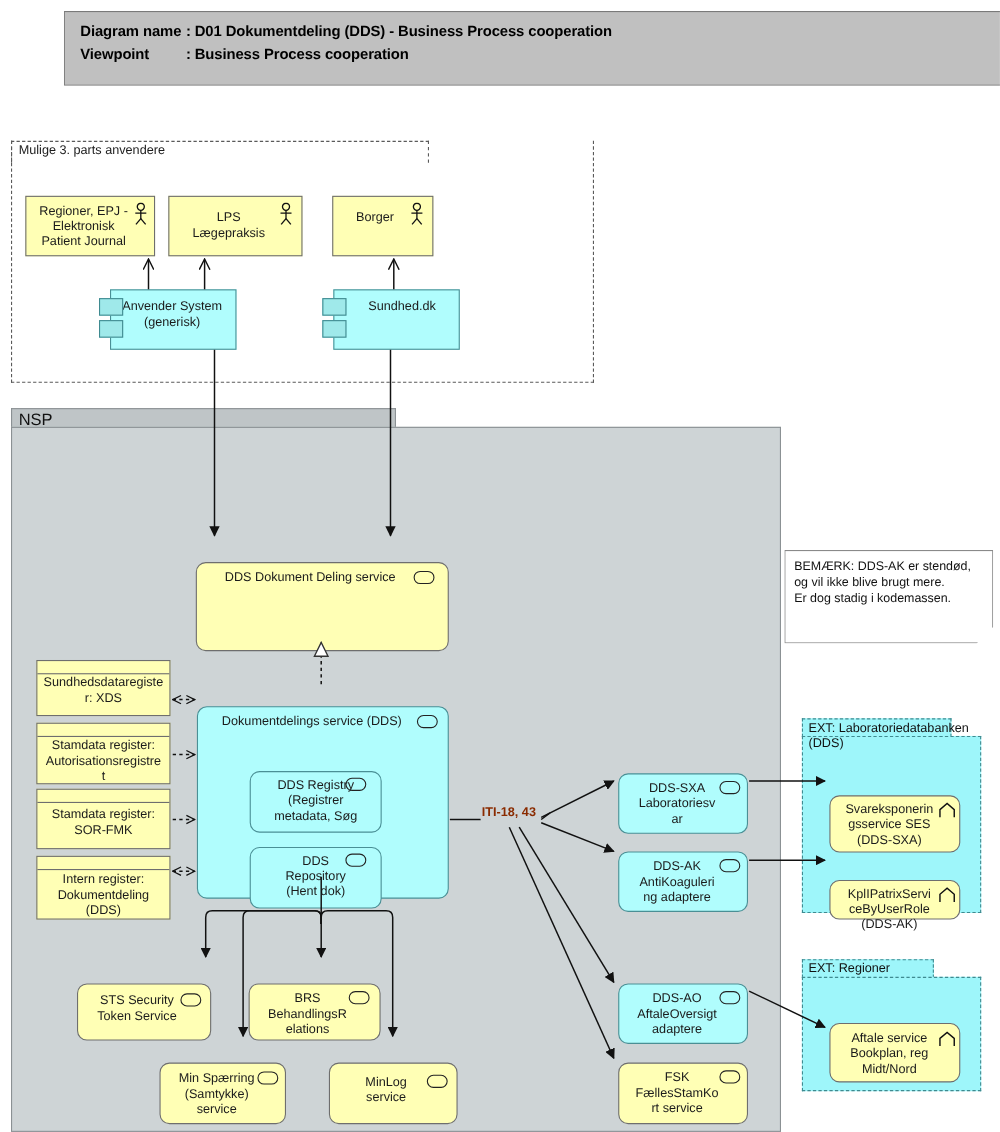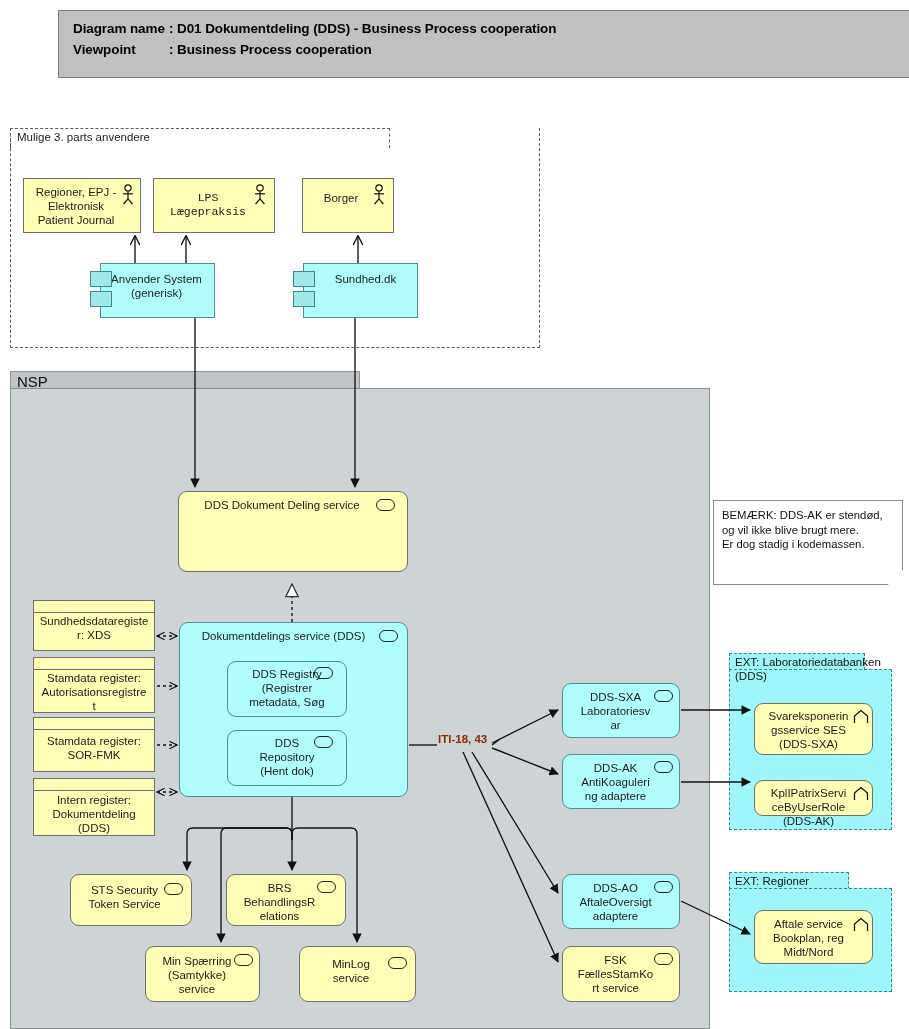--- a/index.html
+++ b/index.html
@@ -29,21 +29,21 @@
     font-size:13.5px;font-weight:bold;color:#000;
     white-space:pre;letter-spacing:-0.1px;
   }
   #title-line-1{top:10px;}
   #title-line-2{top:31px;}
   .tkey{display:inline-block;width:96px;}
 
   
   .yellow{background:#ffffb5;border:1px solid #6e6e6e;}
   .cyan{background:#b0fdfd;border:1px solid #4a8f95;}
-  .rounded{border-radius:9px;}
+  .rounded{border-radius:9px;margin-top:20px;}
 
   .lbl{
     position:absolute;left:0;right:0;
     text-align:center;
     font-size:11.5px;line-height:14px;color:#1b1b1b;
   }
 
   
   .svc-icon{
     position:absolute;width:17px;height:10px;
@@ -135,21 +135,21 @@
     <svg class="actor-icon" style="right:5px;top:5px;" viewBox="0 0 14 21">
       <circle cx="7" cy="4" r="3.2" fill="none" stroke="#111" stroke-width="1.2"></circle>
       <line x1="7" y1="7.4" x2="7" y2="15" stroke="#111" stroke-width="1.2"></line>
       <line x1="2" y1="9.8" x2="12" y2="9.8" stroke="#111" stroke-width="1.2"></line>
       <line x1="7" y1="14.8" x2="2.6" y2="20" stroke="#111" stroke-width="1.2"></line>
       <line x1="7" y1="14.8" x2="11.4" y2="20" stroke="#111" stroke-width="1.2"></line>
     </svg>
   </div>
 
   <div class="abs yellow" style="left:153px;top:178px;width:122px;height:55px;">
-    <div class="lbl" style="top:12px;right:16px;left:4px;font-family:Liberation Mono, monospace;">LPS<br>Lægepraksis</div>
+    <div class="lbl" style="top:12px;right:16px;left:4px;">LPS<br>Lægepraksis</div>
     <svg class="actor-icon" style="right:7px;top:5px;" viewBox="0 0 14 21">
       <circle cx="7" cy="4" r="3.2" fill="none" stroke="#111" stroke-width="1.2"></circle>
       <line x1="7" y1="7.4" x2="7" y2="15" stroke="#111" stroke-width="1.2"></line>
       <line x1="2" y1="9.8" x2="12" y2="9.8" stroke="#111" stroke-width="1.2"></line>
       <line x1="7" y1="14.8" x2="2.6" y2="20" stroke="#111" stroke-width="1.2"></line>
       <line x1="7" y1="14.8" x2="11.4" y2="20" stroke="#111" stroke-width="1.2"></line>
     </svg>
   </div>
 
   <div class="abs yellow" style="left:302px;top:178px;width:92px;height:55px;">

